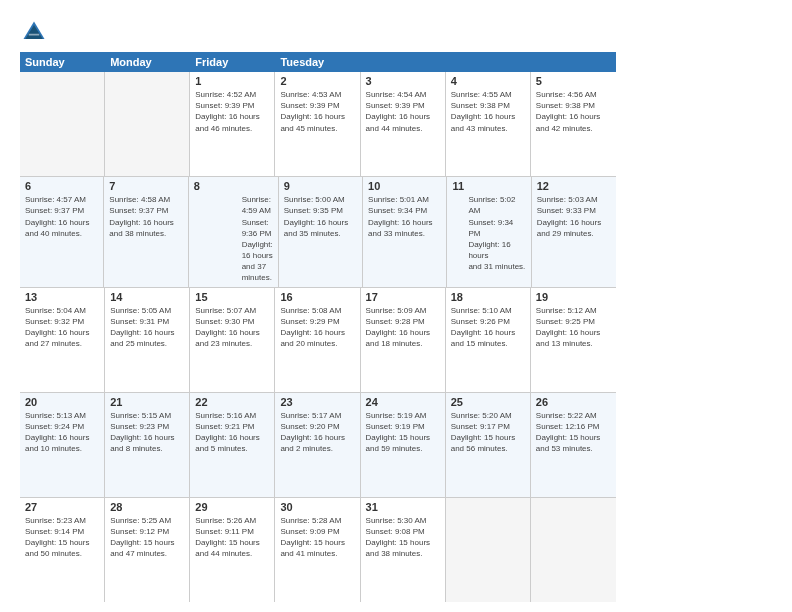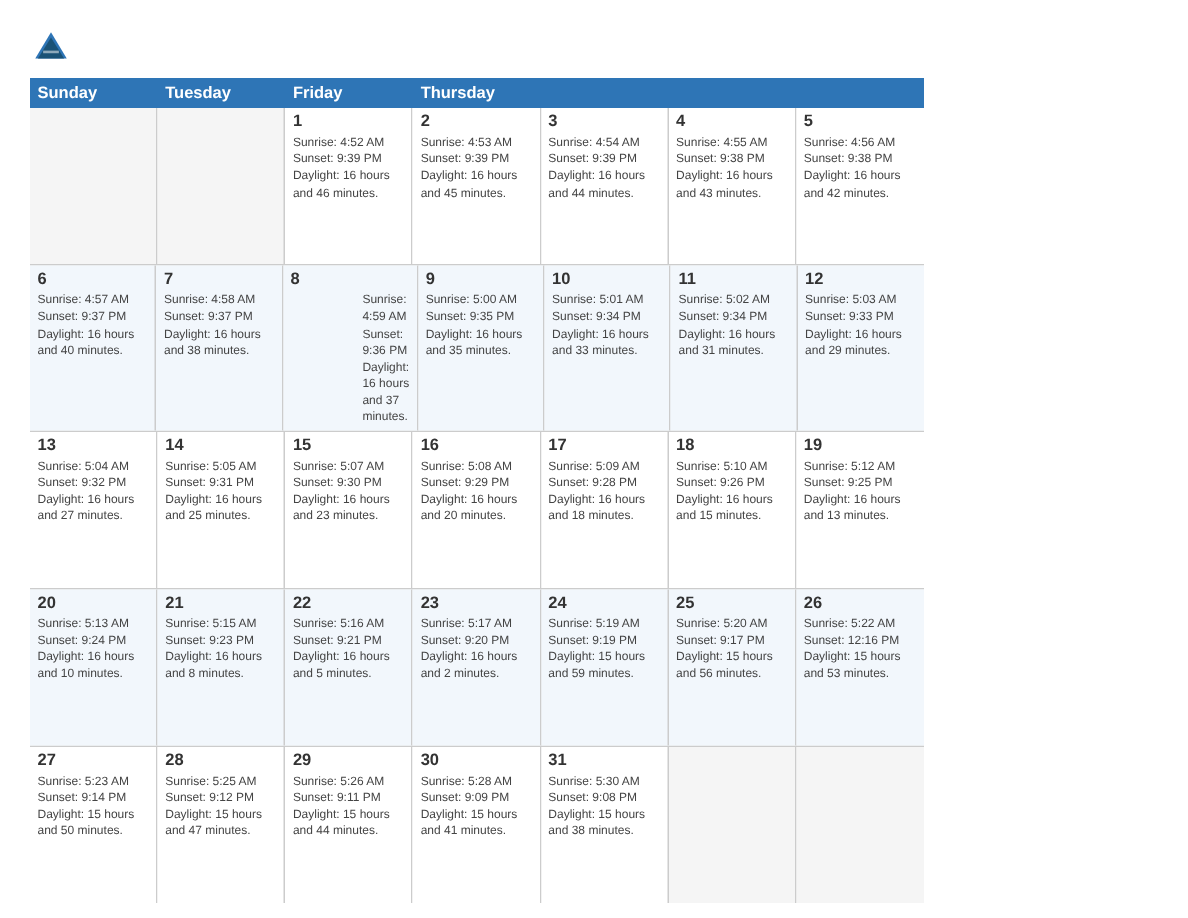--- a/index.html
+++ b/index.html
@@ -145,23 +145,23 @@
     </div>
     <div class="title-block">
       <div class="month-title"></div>
       <div class="subtitle"></div>
     </div>
   </div>
 
   <div class="calendar">
     <div class="cal-header">
       <div class="cal-header-cell">Sunday</div>
+      <div class="cal-header-cell">Monday</div>
+      <div class="cal-header-cell">Friday</div>
       <div class="cal-header-cell">Tuesday</div>
-      <div class="cal-header-cell">Friday</div>
-      <div class="cal-header-cell">Thursday</div>
     </div>
     <div class="cal-body" id="cal-body">
     <div class="cal-row">
           <div class="cal-cell empty"></div>
           <div class="cal-cell empty"></div>
           <div class="cal-cell">
             <span class="day-num">1</span>
             <div class="day-info" style="white-space: pre-line;">Sunrise: 4:52 AM
 Sunset: 9:39 PM
 Daylight: 16 hours
@@ -227,21 +227,21 @@
           </div>
           <div class="cal-cell">
             <span class="day-num">10</span>
             <div class="day-info" style="white-space: pre-line;">Sunrise: 5:01 AM
 Sunset: 9:34 PM
 Daylight: 16 hours
 and 33 minutes.</div>
           </div>
           <div class="cal-cell">
             <span class="day-num">11</span>
-            <div class="day-info" style="white-space: pre-line;">Sunrise: 5:02 AM
+            <div class="day-info" style="white-space: pre-line; margin-left: 16px;">Sunrise: 5:02 AM
 Sunset: 9:34 PM
 Daylight: 16 hours
 and 31 minutes.</div>
           </div>
           <div class="cal-cell">
             <span class="day-num">12</span>
             <div class="day-info" style="white-space: pre-line;">Sunrise: 5:03 AM
 Sunset: 9:33 PM
 Daylight: 16 hours
 and 29 minutes.</div>

